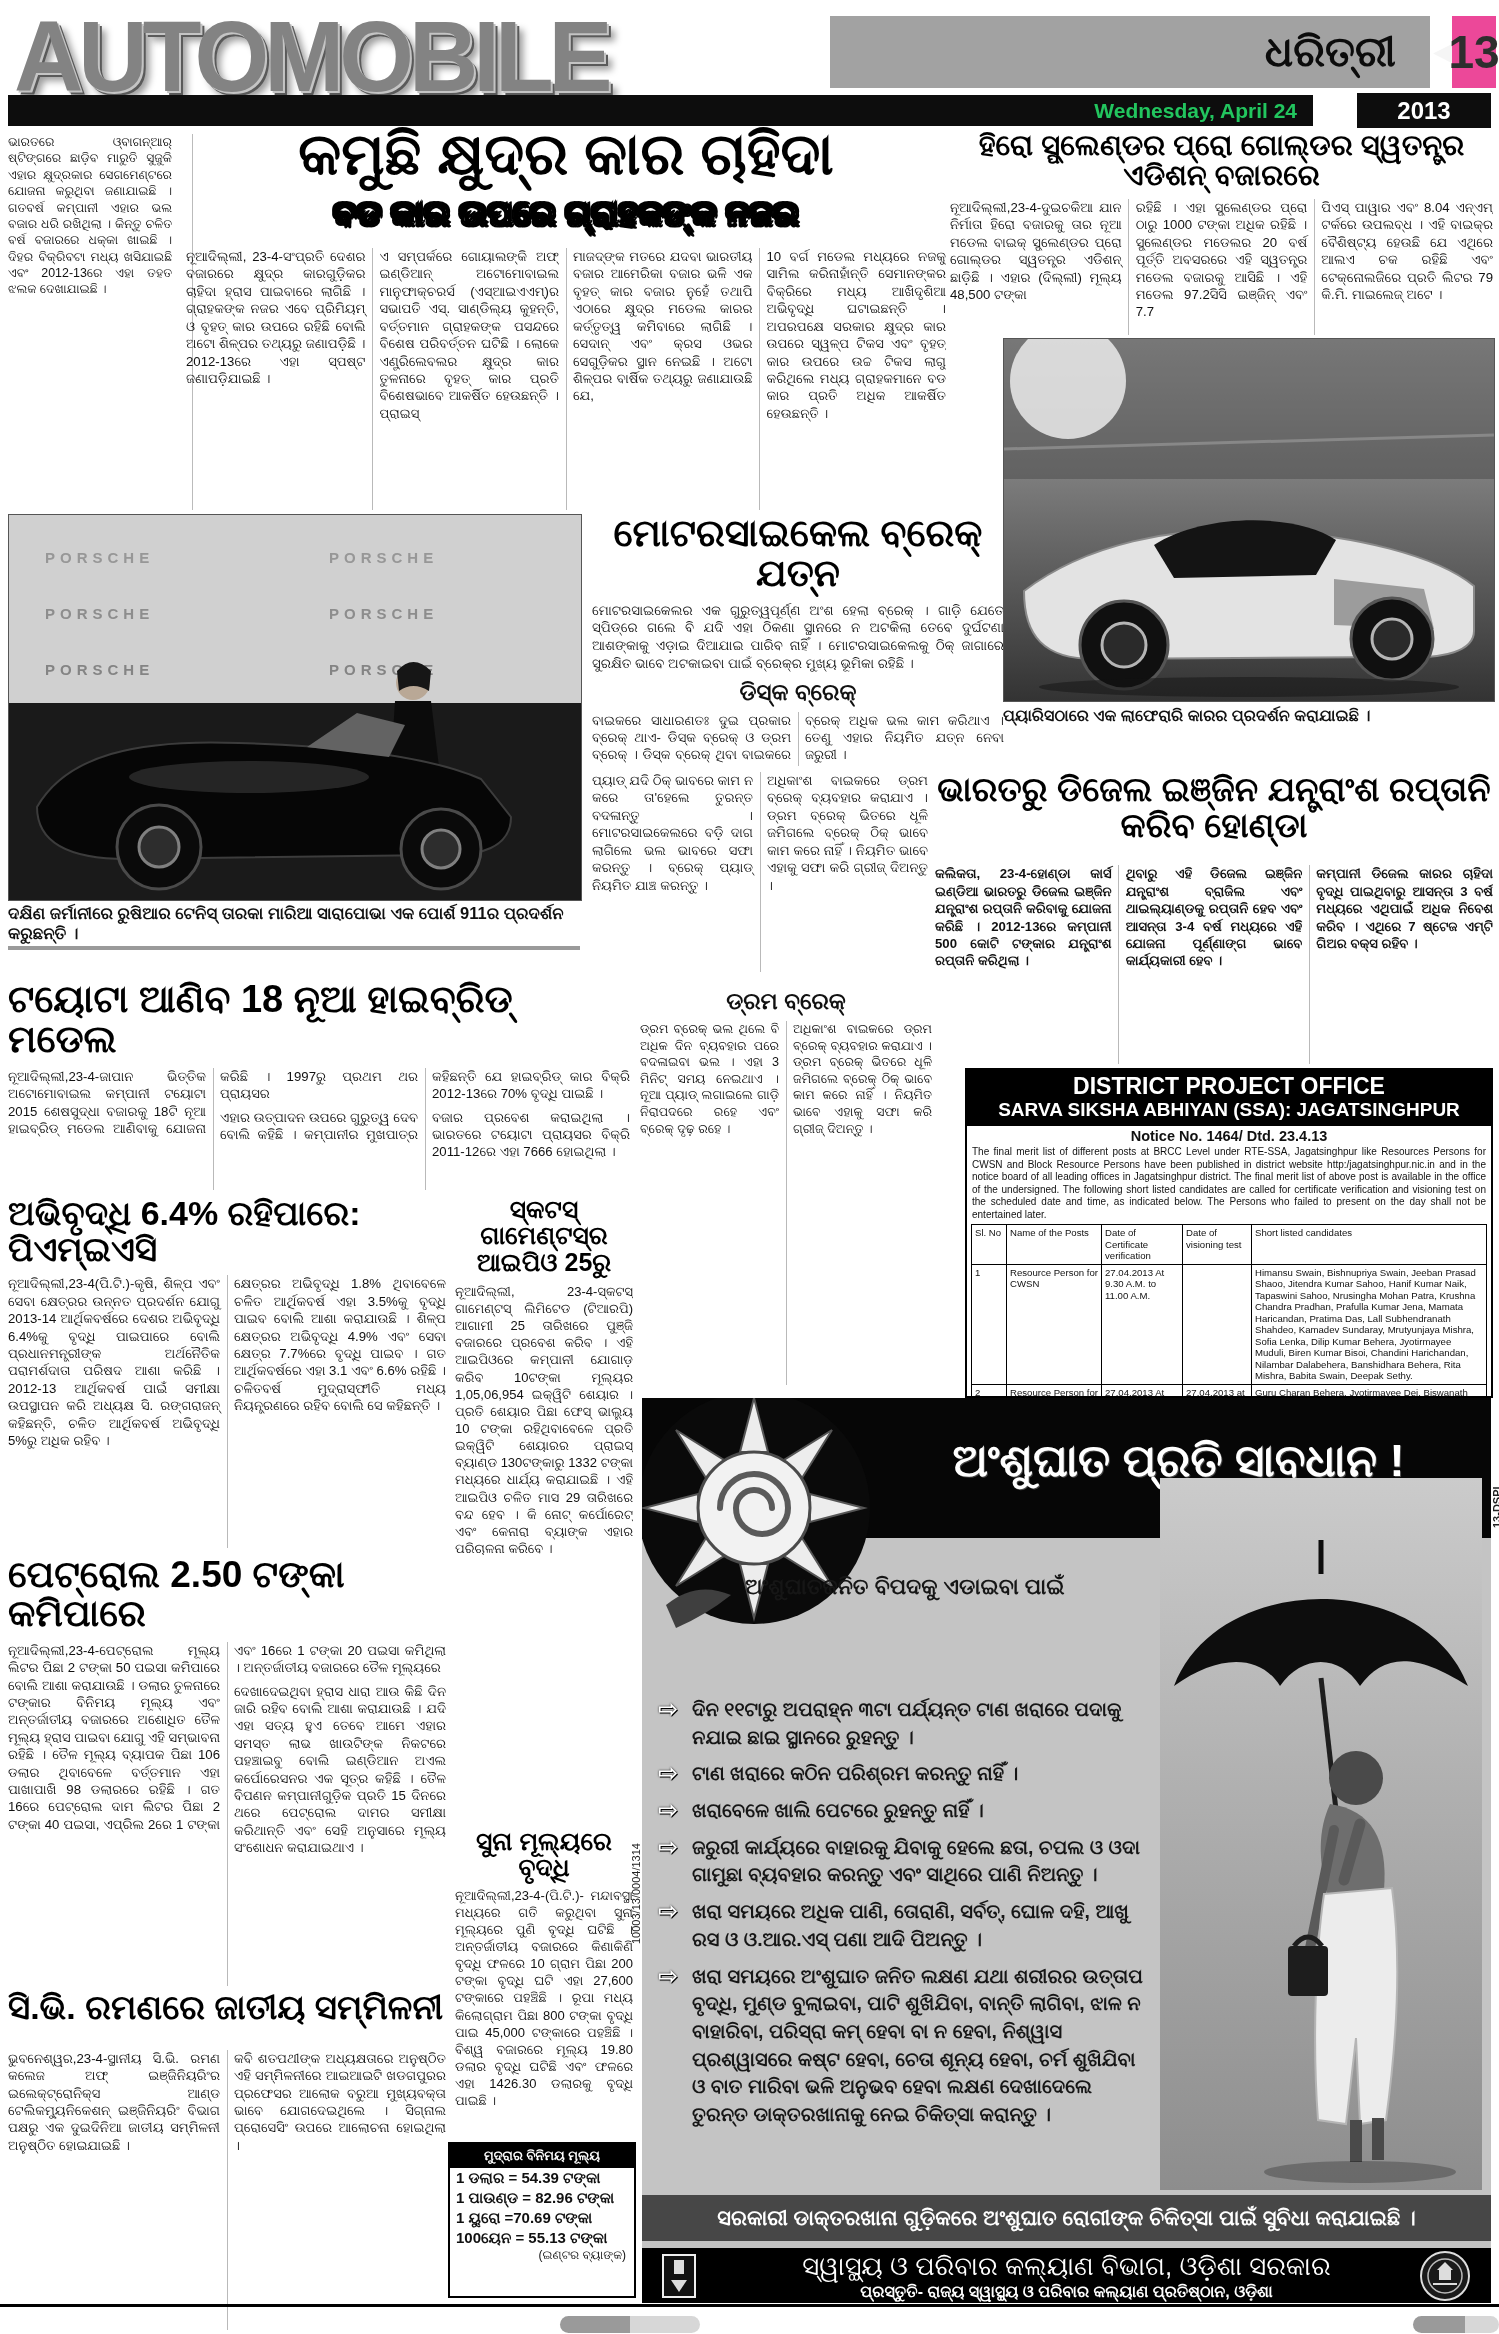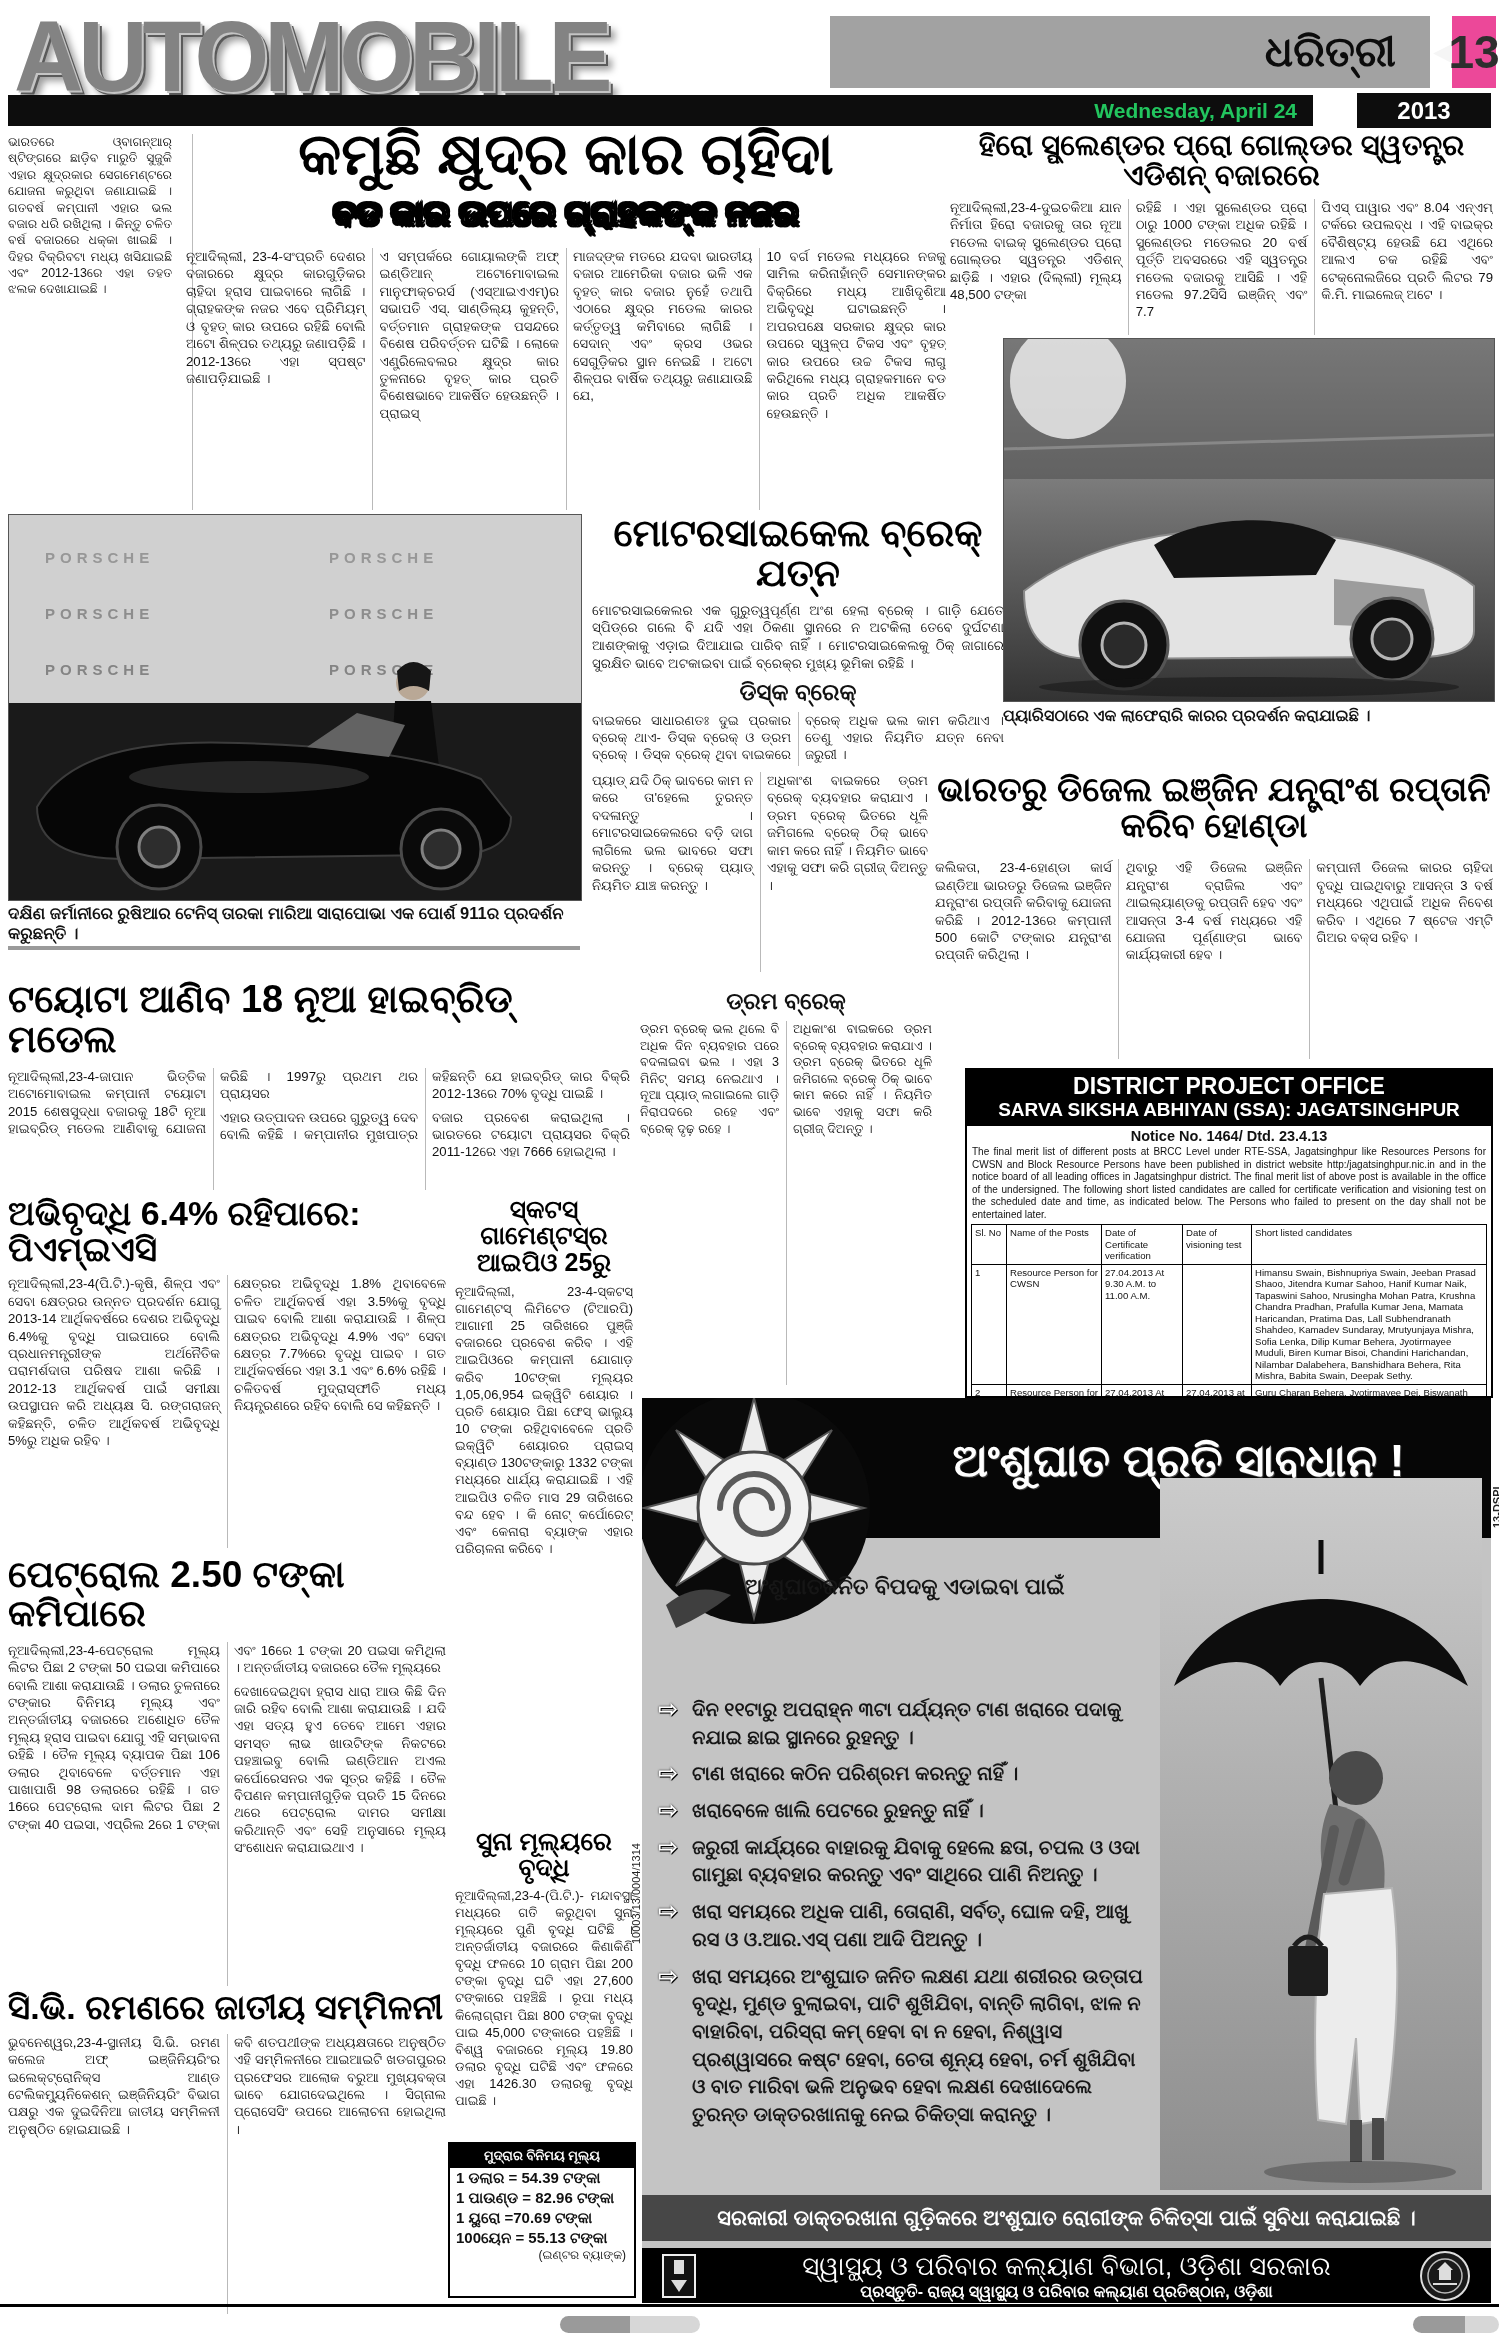--- a/index.html
+++ b/index.html
@@ -166,21 +166,21 @@
       <circle cx="120" cy="306" r="22" fill="#2a2a2a" stroke="#b5b5b5" stroke-width="3"></circle>
       <circle cx="388" cy="300" r="41" fill="#101010" stroke="#555" stroke-width="3"></circle>
       <circle cx="388" cy="300" r="20" fill="#2a2a2a" stroke="#b5b5b5" stroke-width="3"></circle>
       <ellipse cx="245" cy="348" rx="210" ry="10" fill="#111" opacity="0.5"></ellipse>
     </svg>
   </div>
   <div class="abs caption" style="left:1003px;top:706px;width:490px;font-size:16px;">ପ୍ୟାରିସଠାରେ ଏକ ଲାଫେରାରି କାରର ପ୍ରଦର୍ଶନ କରାଯାଇଛି ।</div>
 
   <div class="abs" style="left:935px;top:772px;width:558px;height:292px;overflow:hidden;">
     <div class="headline" style="font-size:34px;">ଭାରତରୁ ଡିଜେଲ ଇଞ୍ଜିନ ଯନ୍ତ୍ରାଂଶ ରପ୍ତାନି କରିବ ହୋଣ୍ଡା</div>
-    <div class="body-txt cols3" style="margin-top:16px;height:200px;">
+    <div class="body-txt cols3" style="margin-top:22px;height:200px;font-weight:bold;">
       <p class="colp">କଲିକତା, 23-4-ହୋଣ୍ଡା କାର୍ସ ଇଣ୍ଡିଆ ଭାରତରୁ ଡିଜେଲ ଇଞ୍ଜିନ ଯନ୍ତ୍ରାଂଶ ରପ୍ତାନି କରିବାକୁ ଯୋଜନା କରିଛି । 2012-13ରେ କମ୍ପାନୀ 500 କୋଟି ଟଙ୍କାର ଯନ୍ତ୍ରାଂଶ ରପ୍ତାନି କରିଥିଲା ।</p>
       <p class="colp">ଥିବାରୁ ଏହି ଡିଜେଲ ଇଞ୍ଜିନ ଯନ୍ତ୍ରାଂଶ ବ୍ରାଜିଲ ଏବଂ ଥାଇଲ୍ୟାଣ୍ଡକୁ ରପ୍ତାନି ହେବ ଏବଂ ଆସନ୍ତା 3-4 ବର୍ଷ ମଧ୍ୟରେ ଏହି ଯୋଜନା ପୂର୍ଣ୍ଣାଙ୍ଗ ଭାବେ କାର୍ଯ୍ୟକାରୀ ହେବ ।</p>
       <p class="colp">କମ୍ପାନୀ ଡିଜେଲ କାରର ଚାହିଦା ବୃଦ୍ଧି ପାଇଥିବାରୁ ଆସନ୍ତା 3 ବର୍ଷ ମଧ୍ୟରେ ଏଥିପାଇଁ ଅଧିକ ନିବେଶ କରିବ । ଏଥିରେ 7 ଷ୍ଟେଜ ଏମ୍‌ଟି ଗିଅର ବକ୍ସ ରହିବ ।</p>
     </div>
   </div>
 
   <div class="abs" style="left:8px;top:980px;width:622px;height:210px;overflow:hidden;">
     <div class="headline" style="font-size:38px;text-align:left;">ଟୟୋଟା ଆଣିବ 18 ନୂଆ ହାଇବ୍ରିଡ୍ ମଡେଲ</div>
     <div class="body-txt cols3" style="margin-top:8px;height:148px;">
       <p class="colp">ନୂଆଦିଲ୍ଲୀ,23-4-ଜାପାନ ଭିତ୍ତିକ ଅଟୋମୋବାଇଲ କମ୍ପାନୀ ଟୟୋଟା 2015 ଶେଷସୁଦ୍ଧା ବଜାରକୁ 18ଟି ନୂଆ ହାଇବ୍ରିଡ୍ ମଡେଲ ଆଣିବାକୁ ଯୋଜନା କରିଛି । 1997ରୁ ପ୍ରଥମ ଥର ପ୍ରାୟସର</p>
@@ -218,21 +218,21 @@
     </div>
   </div>
 
   <div class="abs" style="left:455px;top:1828px;width:178px;height:308px;overflow:hidden;">
     <div class="headline" style="font-size:25px;">ସୁନା ମୂଲ୍ୟରେ ବୃଦ୍ଧି</div>
     <div class="body-txt" style="margin-top:6px;font-size:13px;">ନୂଆଦିଲ୍ଲୀ,23-4-(ପି.ଟି.)- ମନ୍ଦାବସ୍ଥା ମଧ୍ୟରେ ଗତି କରୁଥିବା ସୁନା ମୂଲ୍ୟରେ ପୁଣି ବୃଦ୍ଧି ଘଟିଛି । ଅନ୍ତର୍ଜାତୀୟ ବଜାରରେ କିଣାକିଣି ବୃଦ୍ଧି ଫଳରେ 10 ଗ୍ରାମ ପିଛା 200 ଟଙ୍କା ବୃଦ୍ଧି ଘଟି ଏହା 27,600 ଟଙ୍କାରେ ପହଞ୍ଚିଛି । ରୂପା ମଧ୍ୟ କିଲୋଗ୍ରାମ ପିଛା 800 ଟଙ୍କା ବୃଦ୍ଧି ପାଇ 45,000 ଟଙ୍କାରେ ପହଞ୍ଚିଛି । ବିଶ୍ୱ ବଜାରରେ ମୂଲ୍ୟ 19.80 ଡଲାର ବୃଦ୍ଧି ଘଟିଛି ଏବଂ ଫଳରେ ଏହା 1426.30 ଡଲାରକୁ ବୃଦ୍ଧି ପାଇଛି ।</div>
   </div>
 
   <div class="abs" style="left:8px;top:1990px;width:438px;height:340px;overflow:hidden;">
     <div class="headline" style="font-size:34px;text-align:left;">ସି.ଭି. ରମଣରେ ଜାତୀୟ ସମ୍ମିଳନୀ</div>
-    <div class="body-txt cols2" style="margin-top:8px;height:280px;">
+    <div class="body-txt cols2" style="margin-top:24px;height:280px;">
       <p class="colp">ଭୁବନେଶ୍ୱର,23-4-ସ୍ଥାନୀୟ ସି.ଭି. ରମଣ କଲେଜ ଅଫ୍ ଇଞ୍ଜିନିୟରିଂର ଇଲେକ୍‌ଟ୍ରୋନିକ୍ସ ଆଣ୍ଡ ଟେଲିକମ୍ୟୁନିକେଶନ୍ ଇଞ୍ଜିନିୟରିଂ ବିଭାଗ ପକ୍ଷରୁ ଏକ ଦୁଇଦିନିଆ ଜାତୀୟ ସମ୍ମିଳନୀ ଅନୁଷ୍ଠିତ ହୋଇଯାଇଛି ।</p>
       <p class="colp">କବି ଶତପଥୀଙ୍କ ଅଧ୍ୟକ୍ଷତାରେ ଅନୁଷ୍ଠିତ ଏହି ସମ୍ମିଳନୀରେ ଆଇଆଇଟି ଖଡଗପୁରର ପ୍ରଫେସର ଆଲୋକ ବରୁଆ ମୁଖ୍ୟବକ୍ତା ଭାବେ ଯୋଗଦେଇଥିଲେ । ସିଗ୍ନାଲ ପ୍ରୋସେସିଂ ଉପରେ ଆଲୋଚନା ହୋଇଥିଲା ।</p>
     </div>
   </div>
 
   <div class="abs curbox" style="left:448px;top:2142px;width:188px;height:156px;">
     <div class="curhead">ମୁଦ୍ରାର ବିନିମୟ ମୂଲ୍ୟ</div>
     <div class="currow">1 ଡଲାର  = 54.39 ଟଙ୍କା</div>
     <div class="currow">1 ପାଉଣ୍ଡ  = 82.96 ଟଙ୍କା</div>
     <div class="currow">1 ୟୁରୋ   =70.69 ଟଙ୍କା</div>

